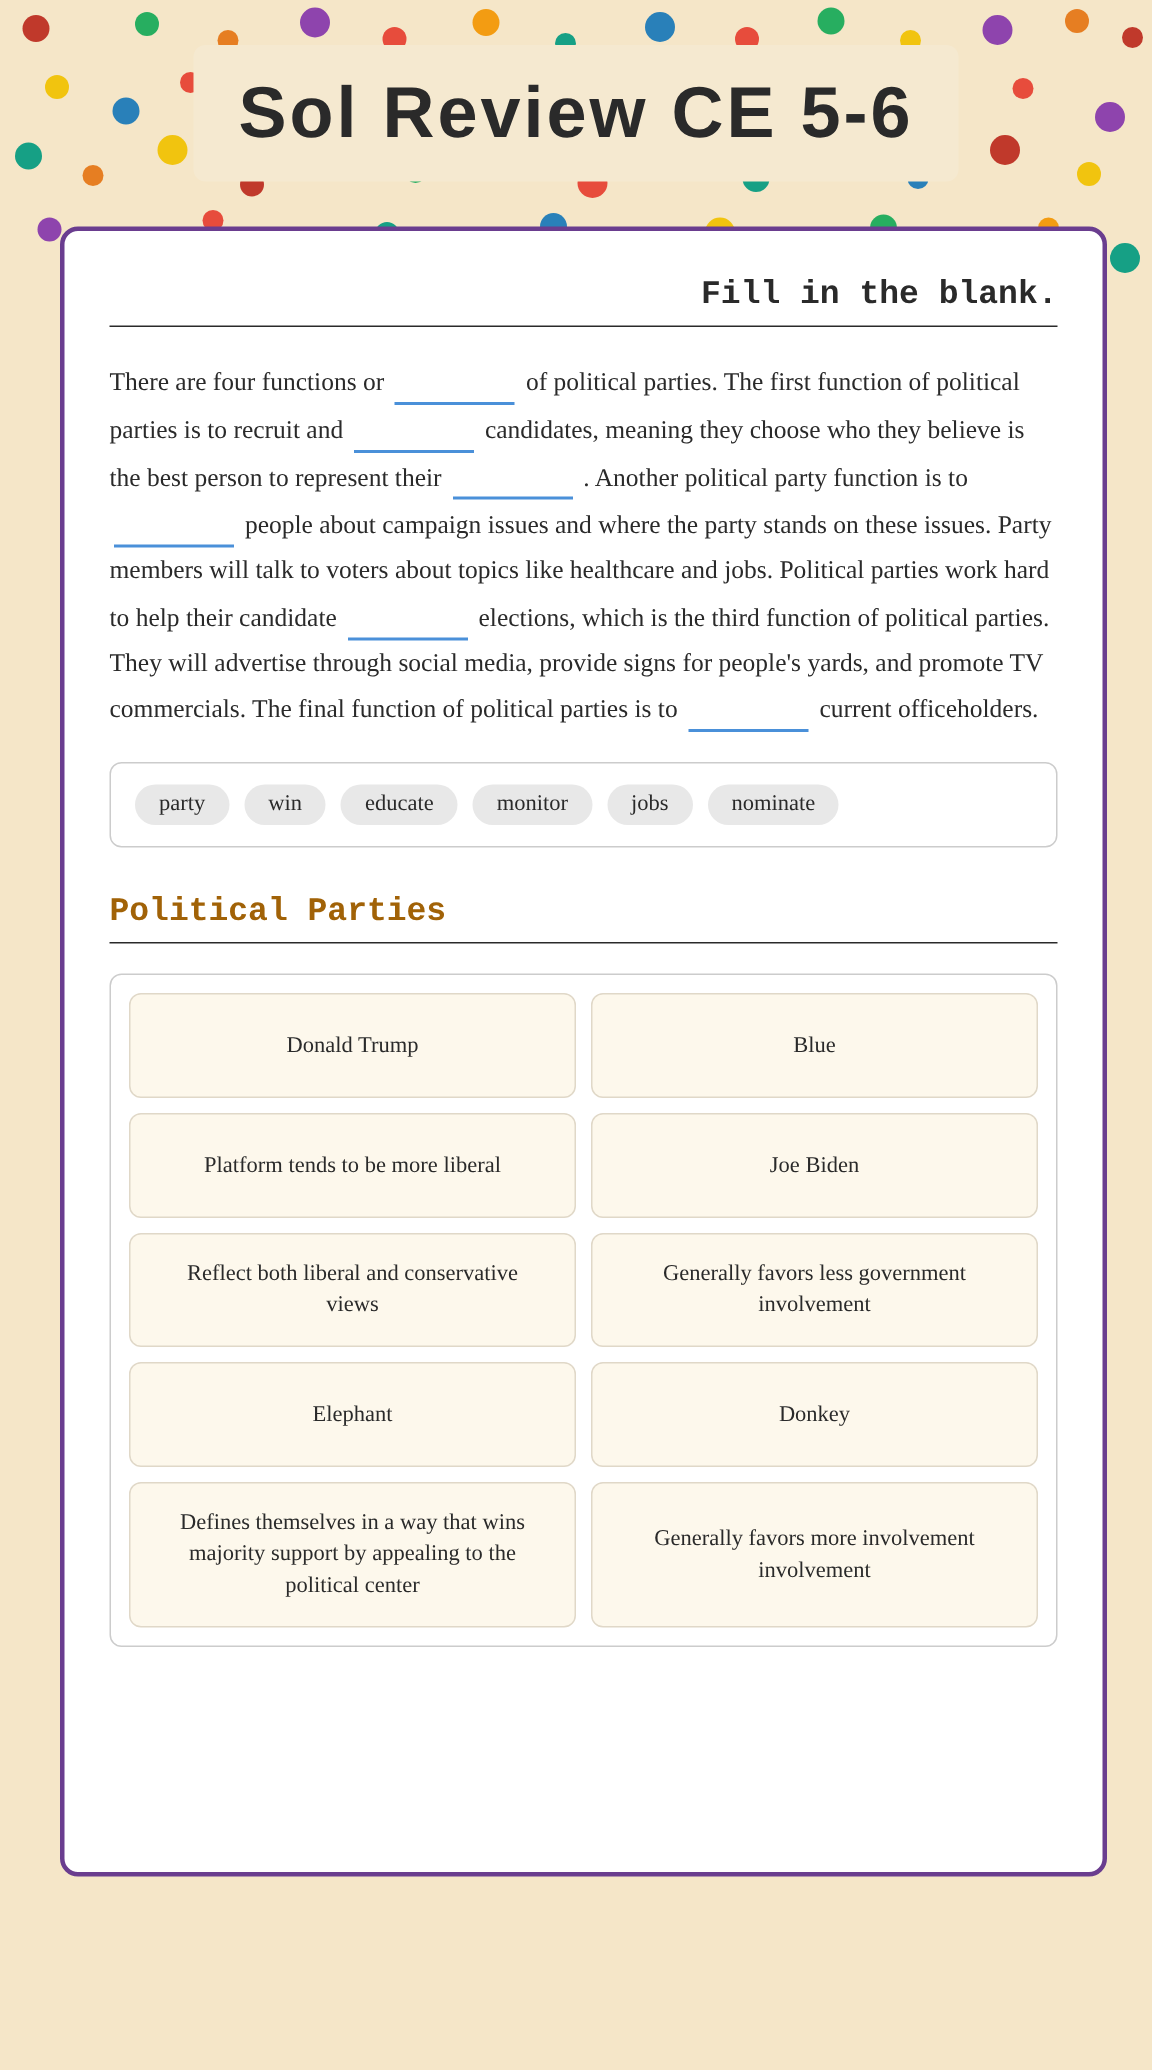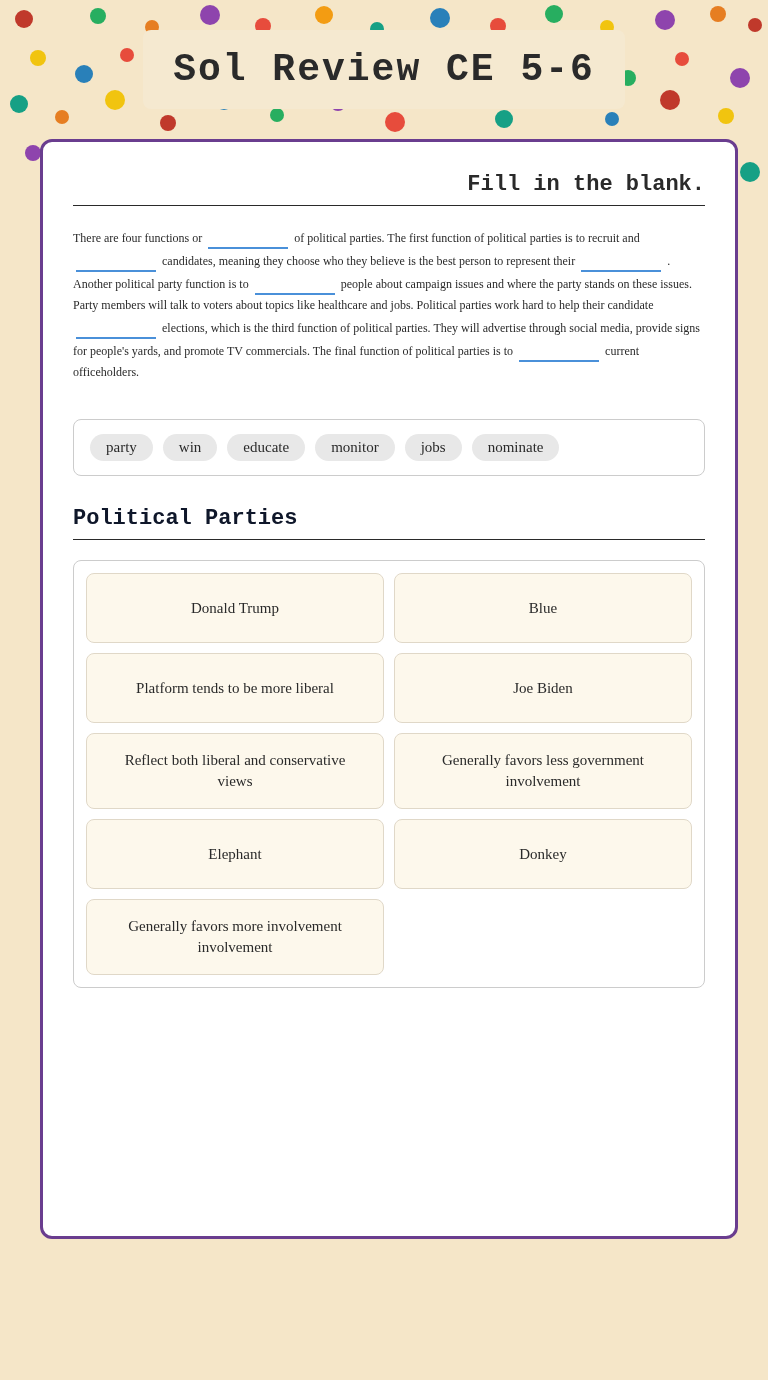--- a/index.html
+++ b/index.html
@@ -36,22 +36,22 @@
     }
 
     .title-box {
       background-color: #f5e9d0;
       border-radius: 8px;
       padding: 18px 30px;
       display: inline-block;
     }
 
     .title-text {
-      font-family: Liberation Mono, monospace;
-      font-size: 38px;
+      font-family: Liberation Sans, sans-serif;
+      font-size: 48px;
       font-weight: bold;
       color: #2a2a2a;
       letter-spacing: 2px;
     }
 
     
     .main-card {
       position: relative;
       z-index: 1;
       margin: 10px 30px 30px 40px;
@@ -71,24 +71,24 @@
       text-align: right;
     }
 
     .divider {
       border: none;
       border-top: 1.5px solid #2a2a2a;
       margin-bottom: 20px;
     }
 
     .paragraph {
-      font-size: 12px;
+      font-size: 17px;
       line-height: 1.75;
       color: #2a2a2a;
-      margin-bottom: 36px;
+      margin-bottom: 20px;
     }
 
     .blank {
       display: inline-block;
       min-width: 80px;
       border-bottom: 2px solid #4a90d9;
       margin: 0 3px;
       vertical-align: bottom;
       text-align: center;
     }
@@ -111,21 +111,21 @@
       padding: 5px 16px;
       font-size: 15px;
       color: #2a2a2a;
       cursor: pointer;
     }
 
     
     .section-title-2 {
       font-family: 'Courier New', Courier, monospace;
       font-size: 22px;
-      color: #0f172a;
+      color: #a16207;
       margin-bottom: 8px;
     }
 
     
     .matching-grid {
       border: 1.5px solid #ccc;
       border-radius: 8px;
       overflow: hidden;
       padding: 12px;
       display: grid;
@@ -242,17 +242,18 @@
 
     <div class="matching-grid" id="matching-grid-container">
     <div class="match-card">Donald Trump</div>
         <div class="match-card">Blue</div>
         <div class="match-card">Platform tends to be more liberal</div>
         <div class="match-card">Joe Biden</div>
         <div class="match-card">Reflect both liberal and conservative views</div>
         <div class="match-card">Generally favors less government involvement</div>
         <div class="match-card">Elephant</div>
         <div class="match-card">Donkey</div>
+        <div class="match-card">Defines themselves in a way that wins majority support by appealing to the political center</div>
         <div class="match-card">Generally favors more involvement involvement</div>
       </div>
   </div>
 
 </div>
 
 </body></html>

